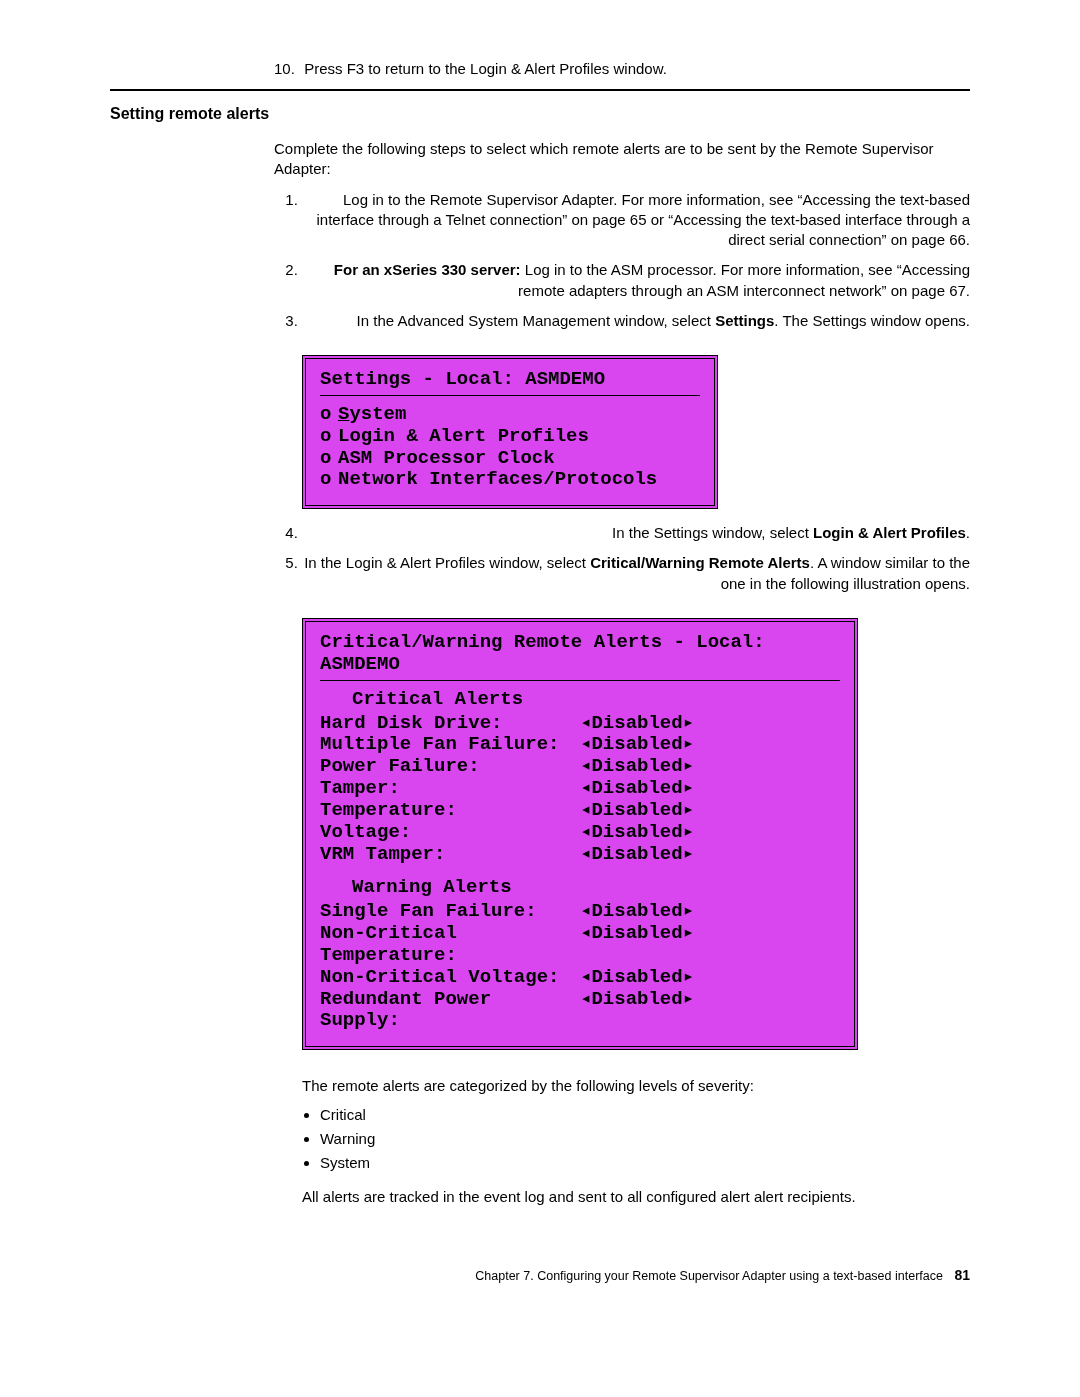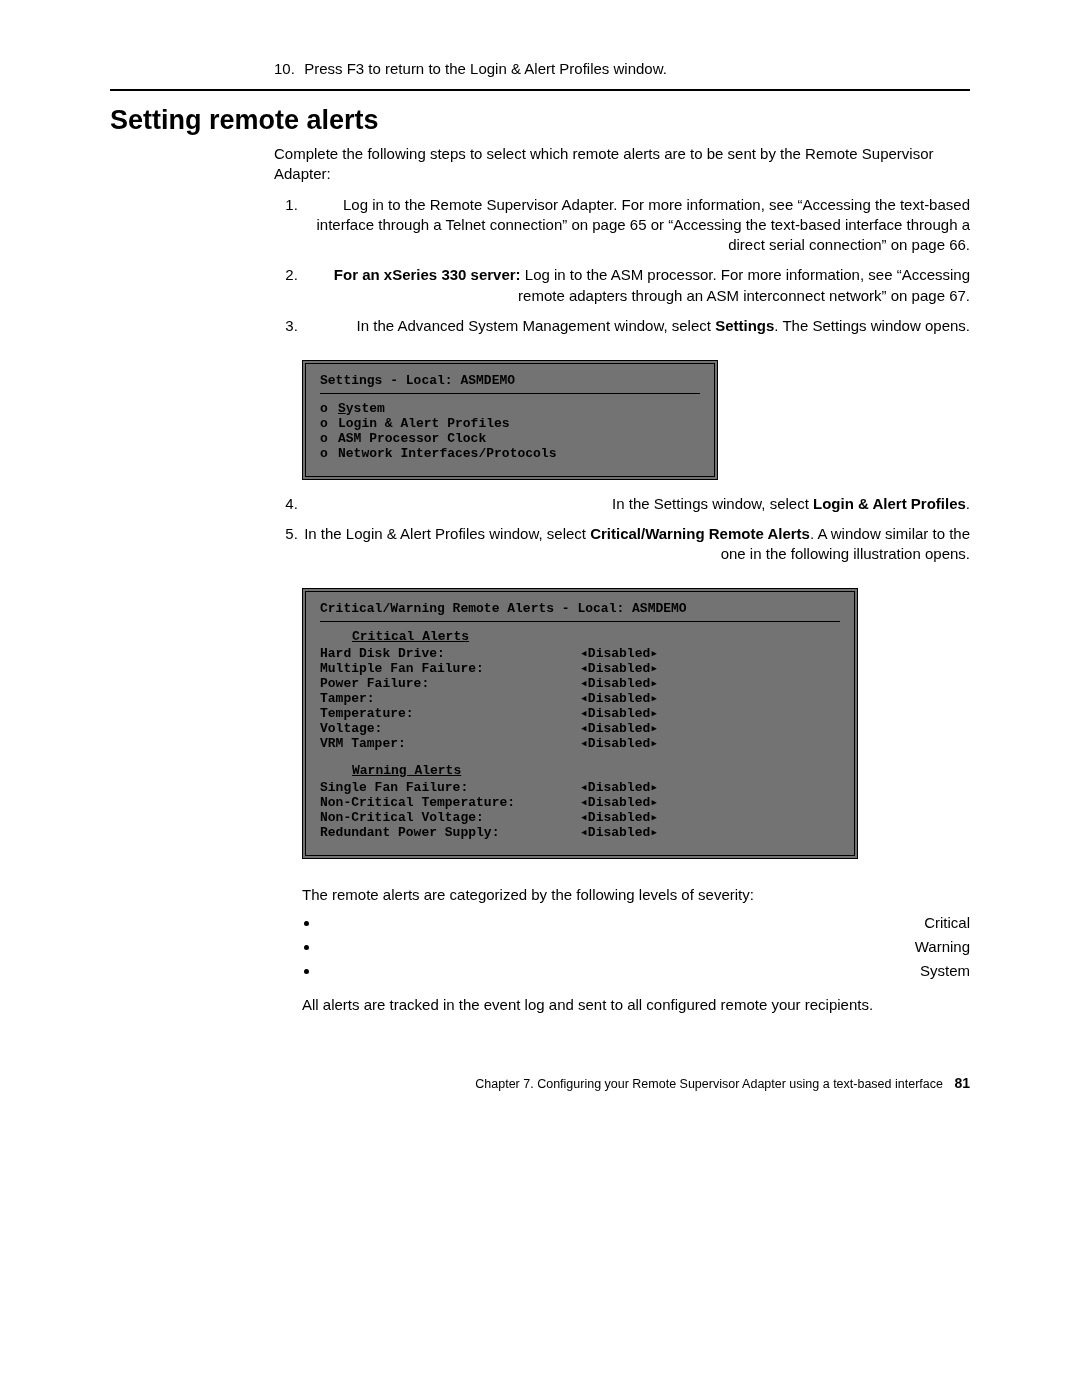--- a/index.html
+++ b/index.html
@@ -17,23 +17,23 @@
   }
   .step-num {
     display: inline-block;
     width: 26px;
   }
   .hr {
     border-top: 2px solid #000;
     margin: 6px 0 14px 0;
   }
   h2 {
-    font-size: 27px;
+    font-size: 16px;
     font-weight: bold;
-    margin: 0 0 8px 0;
+    margin: 0 0 16px 0;
   }
   .intro {
     margin-left: 164px;
     margin-bottom: 10px;
     line-height: 1.35;
   }
   ol.steps {
     margin: 0 0 0 164px;
     padding-left: 28px;
     line-height: 1.35;
@@ -42,24 +42,24 @@
   ol.steps > li {
     margin-bottom: 10px;
     padding-left: 2px;
   }
   .screenshot {
     margin: 14px 0 14px 192px;
     border: 4px double #000;
     padding: 10px 14px 14px 14px;
     font-family: "Courier New", monospace;
     font-weight: bold;
-    font-size: 13px;
+    font-size: 19px;
     line-height: 1.15;
     display: inline-block;
-    background: #737373;
+    background: #d946ef;
   }
   .screenshot.wide { width: 520px; }
   .screenshot.narrow { width: 380px; }
   .scr-title {
     margin-bottom: 4px;
   }
   .scr-title-hr {
     border-bottom: 1px solid #000;
     margin-bottom: 8px;
   }
@@ -68,40 +68,38 @@
     position: relative;
   }
   .scr-item::before {
     content: "o";
     position: absolute;
     left: 0;
   }
   .underline { text-decoration: underline; }
   .scr-section {
     margin-left: 32px;
-    text-decoration: underline;
     margin-top: 2px;
     margin-bottom: 2px;
   }
   .scr-row {
     display: flex;
   }
   .scr-label { width: 260px; }
   .scr-val::before { content: "◂"; }
   .scr-val::after  { content: "▸"; }
   .para {
     margin-left: 192px;
     margin-top: 12px;
     line-height: 1.35;
   }
   ul.bullets {
     margin: 6px 0 4px 192px;
     padding-left: 18px;
     line-height: 1.6;
-    text-align: right;
   }
   .footer {
     font-size: 12.5px;
     text-align: right;
     margin-top: 60px;
   }
   .footer .pg { font-weight: bold; font-size: 14px; margin-left: 8px; text-align: right; }
   b { font-weight: bold; }
 </style>
 </head>
@@ -201,21 +199,21 @@
       <span class="scr-val">Disabled</span>
     </div>
 </div>
 
 <div class="para">The remote alerts are categorized by the following levels of severity:</div>
 <ul class="bullets">
   <li>Critical</li>
   <li>Warning</li>
   <li>System</li>
 </ul>
-<div class="para">All alerts are tracked in the event log and sent to all configured remote your recipients.</div>
+<div class="para">All alerts are tracked in the event log and sent to all configured alert alert recipients.</div>
 
 <div class="footer">
   <span>Chapter 7. Configuring your Remote Supervisor Adapter using a text-based interface</span>
   <span class="pg">81</span>
 </div>
 
 
 
 
 </body></html>

